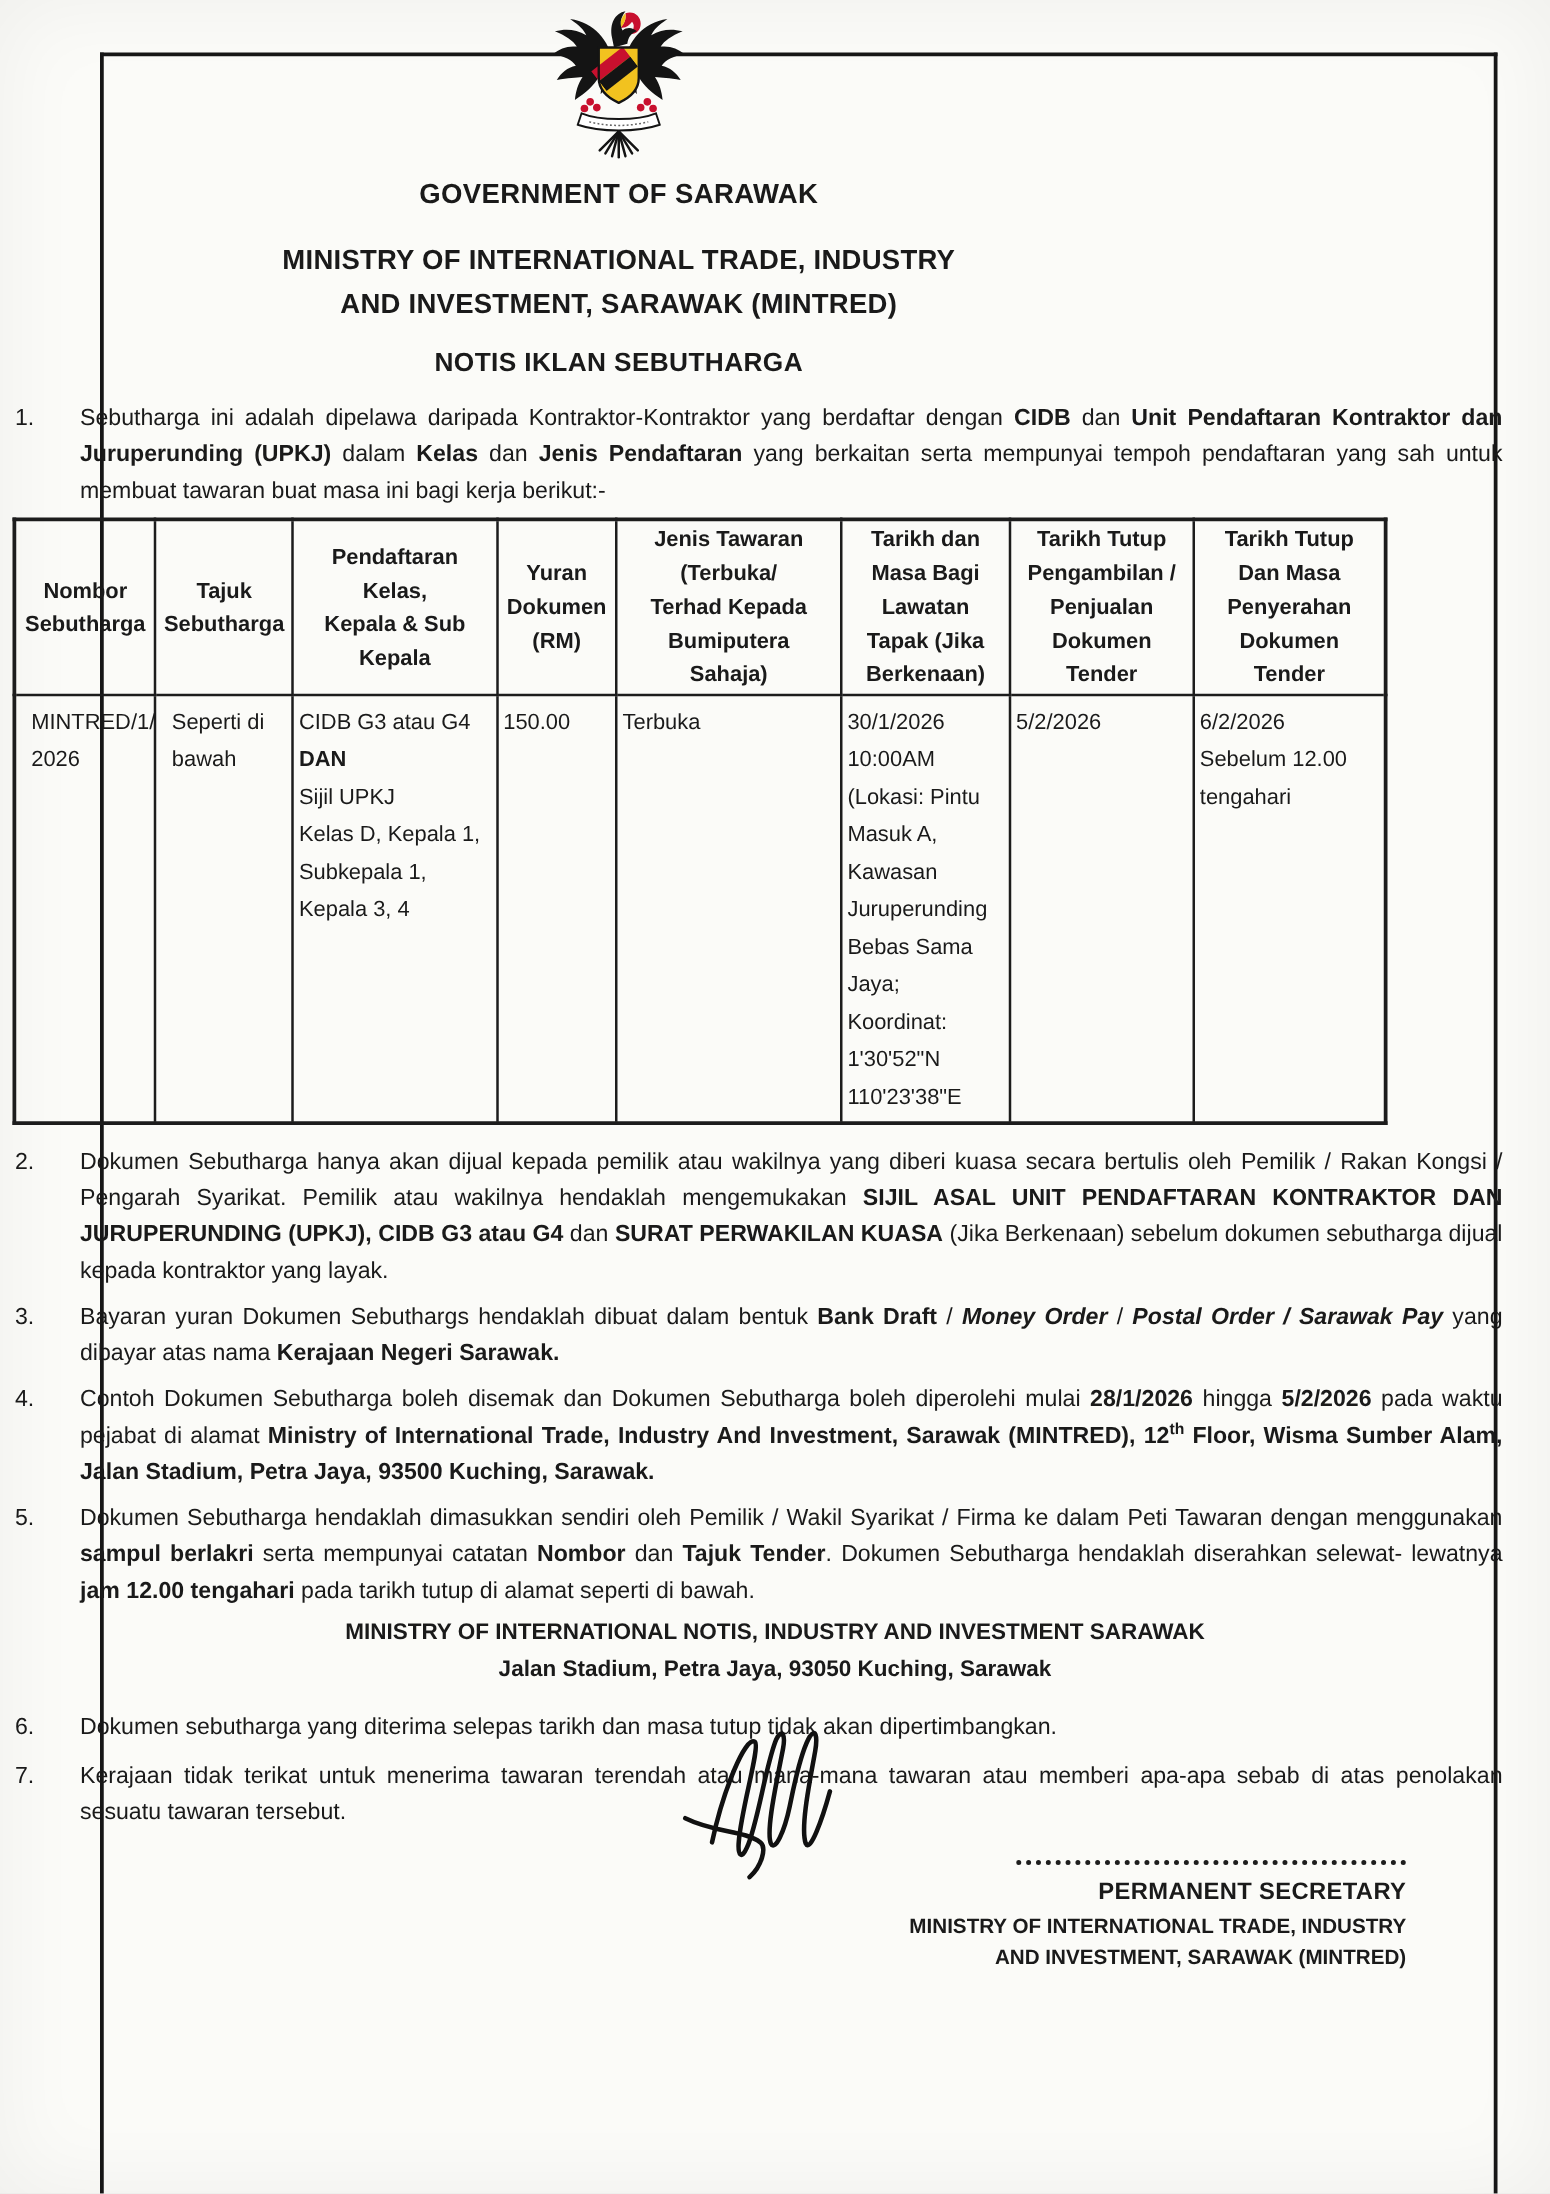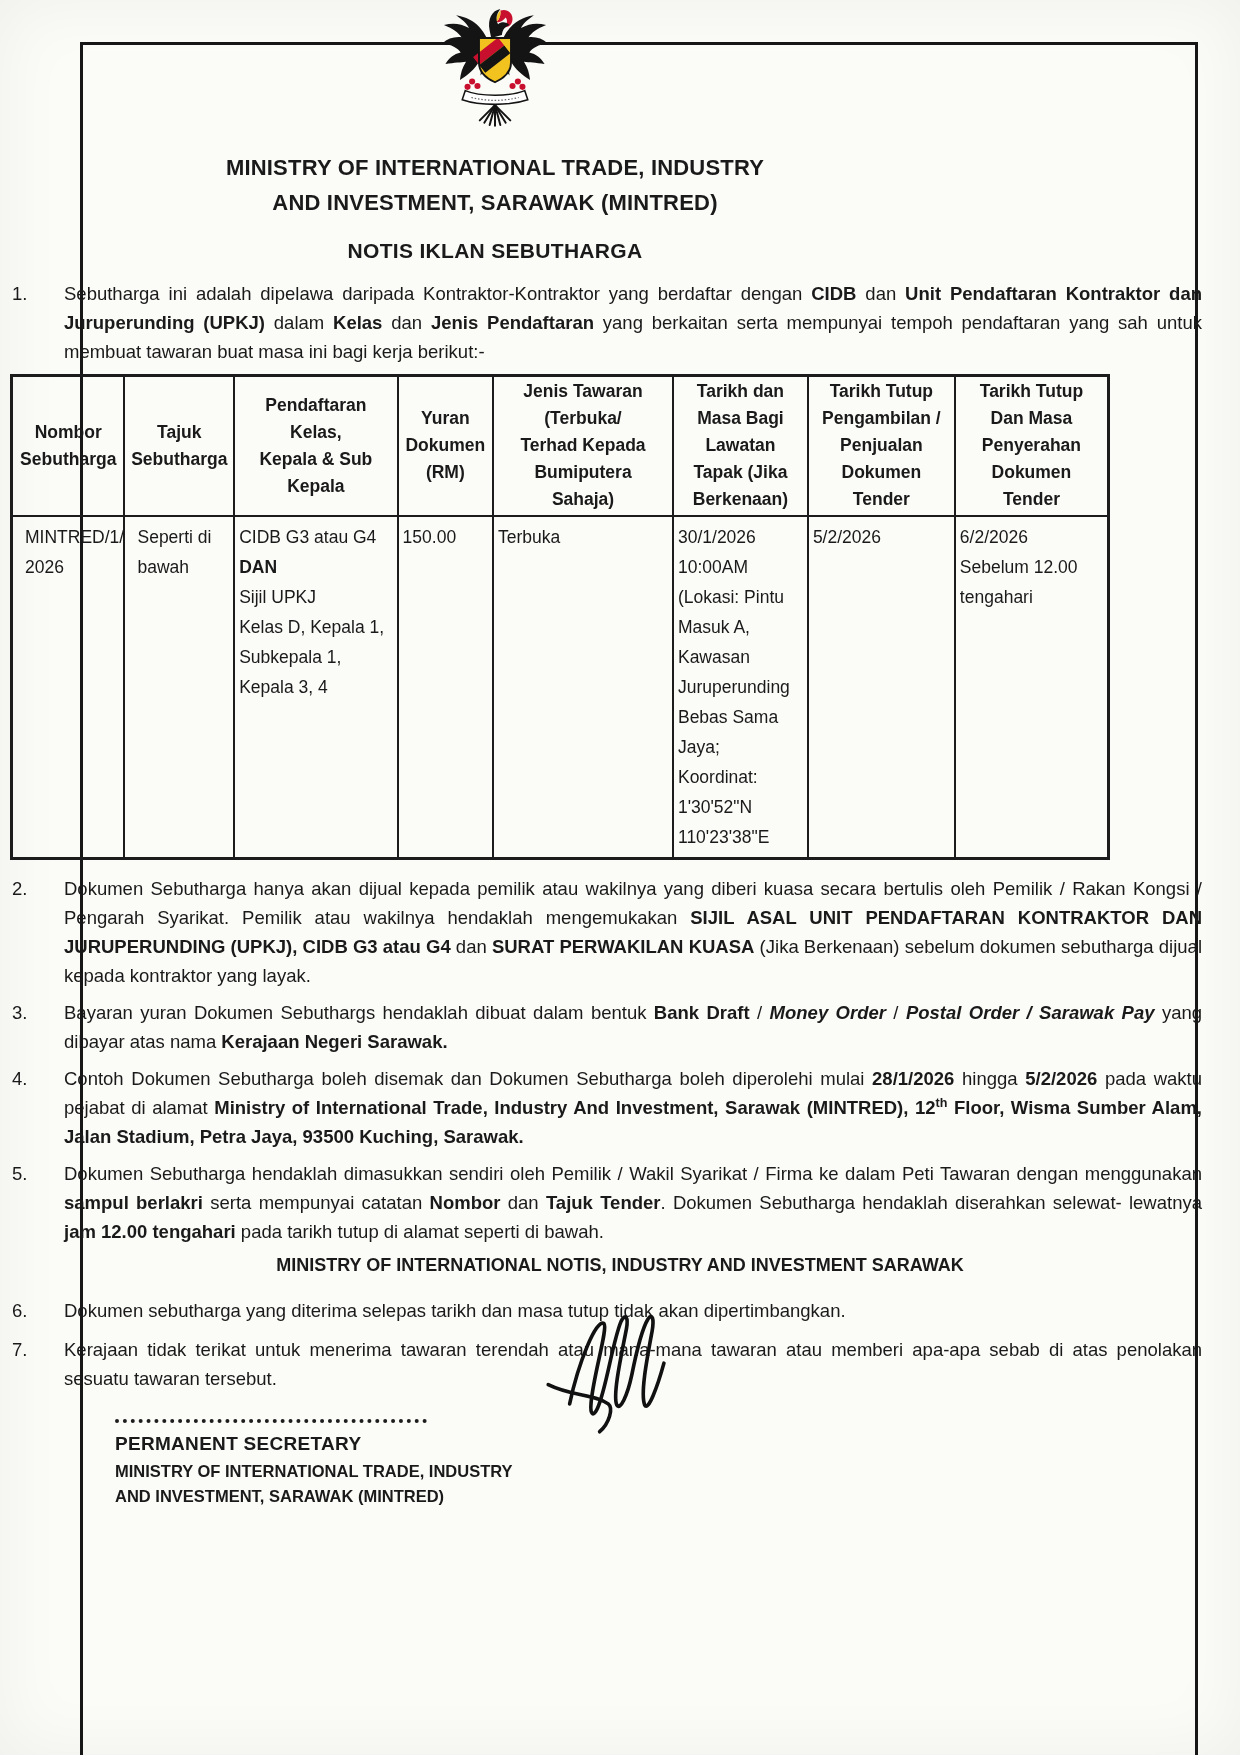--- a/index.html
+++ b/index.html
@@ -32,21 +32,21 @@
   }
   table.tender th,table.tender td{border:2px solid #1c1c1c;font-size:17.5px;box-sizing:border-box;}
   table.tender th{font-weight:700;height:140px;vertical-align:middle;line-height:27px;padding:0 2px;text-align:center;}
   td.cell{vertical-align:top;height:336px;padding:5px 4px;line-height:30px;text-align:left;}
   td.cell.left{text-align:left;padding-left:12px;}
   td.project{text-align:center;font-weight:700;font-size:17px;line-height:30px;padding:5px 6px;letter-spacing:-0.3px;}
   .mt-after-table{margin-top:14px;}
   .addr{margin:4px auto 0;width:990px;text-align:center;font-weight:700;font-size:18px;line-height:30px;}
   .it6{margin-top:16px;}
   .it7{margin-top:10px;}
-  .sig-wrap{position:relative;margin:16px auto 0;width:1010px;text-align:left;}
+  .sig-wrap{position:relative;margin:16px auto 0;width:1010px;text-align:right;}
   .dotline{display:inline-block;width:312px;border-bottom:4px dotted #1d1d1d;height:0;}
   .sig{position:absolute;left:50%;top:-108px;transform:translateX(-55%);width:150px;height:150px;pointer-events:none;}
   .sig-role{font-size:19px;font-weight:700;margin-top:6px;letter-spacing:.3px;}
   .sig-org{font-size:16.5px;font-weight:700;line-height:25px;}
   .sig-org.first{margin-top:4px;}
 </style>
 </head>
 <body>
 
 <div class="paper">
@@ -91,20 +91,21 @@
             <line x1="75" y1="130" x2="55" y2="150"></line>
             <line x1="75" y1="130" x2="61" y2="153"></line>
             <line x1="75" y1="130" x2="68" y2="156"></line>
             <line x1="75" y1="130" x2="75" y2="157"></line>
             <line x1="75" y1="130" x2="82" y2="156"></line>
             <line x1="75" y1="130" x2="89" y2="153"></line>
             <line x1="75" y1="130" x2="95" y2="150"></line>
           </g>
         </svg>
       </div>
+      <div class="h-gov">GOVERNMENT OF SARAWAK</div>
       <div class="h-min">
         <div>MINISTRY OF INTERNATIONAL TRADE, INDUSTRY</div>
         <div>AND INVESTMENT, SARAWAK (MINTRED)</div>
       </div>
       <div class="h-notis">NOTIS IKLAN SEBUTHARGA</div>
     </div>
 
     <div class="item" style="margin-top:16px;">
       <div class="n">1.</div>
       <div class="t"><span>Sebutharga ini adalah dipelawa daripada Kontraktor-Kontraktor yang berdaftar dengan </span><span class="b">CIDB</span><span> dan </span><span class="b">Unit Pendaftaran Kontraktor dan Juruperunding (UPKJ)</span><span> dalam </span><span class="b">Kelas</span><span> dan </span><span class="b">Jenis Pendaftaran</span><span> yang berkaitan serta mempunyai tempoh pendaftaran yang sah untuk membuat tawaran buat masa ini bagi kerja berikut:-</span></div>
@@ -232,20 +233,21 @@
       <div class="n">4.</div>
       <div class="t"><span>Contoh Dokumen Sebutharga boleh disemak dan Dokumen Sebutharga boleh diperolehi mulai </span><span class="b">28/1/2026</span><span> hingga </span><span class="b">5/2/2026</span><span> pada waktu pejabat di alamat </span><span class="b">Ministry of International Trade, Industry And Investment, Sarawak (MINTRED), 12</span><sup class="b">th</sup><span class="b"> Floor, Wisma Sumber Alam, Jalan Stadium, Petra Jaya, 93500 Kuching, Sarawak.</span></div>
     </div>
     <div class="item">
       <div class="n">5.</div>
       <div class="t"><span>Dokumen Sebutharga hendaklah dimasukkan sendiri oleh Pemilik / Wakil Syarikat / Firma ke dalam Peti Tawaran dengan menggunakan </span><span class="b">sampul berlakri</span><span> serta mempunyai catatan </span><span class="b">Nombor</span><span> dan </span><span class="b">Tajuk Tender</span><span>. Dokumen Sebutharga hendaklah diserahkan selewat- lewatnya </span><span class="b">jam 12.00 tengahari</span><span> pada tarikh tutup di alamat seperti di bawah.</span></div>
     </div>
 
     <div class="addr">
       <div>MINISTRY OF INTERNATIONAL NOTIS, INDUSTRY AND INVESTMENT  SARAWAK</div>
+      <div>Jalan Stadium, Petra Jaya, 93050 Kuching, Sarawak</div>
     </div>
 
     <div class="item it6">
       <div class="n">6.</div>
       <div class="t"><span>Dokumen sebutharga yang diterima selepas tarikh dan masa tutup tidak akan dipertimbangkan.</span></div>
     </div>
     <div class="item it7">
       <div class="n">7.</div>
       <div class="t"><span>Kerajaan tidak terikat untuk menerima tawaran terendah atau mana-mana tawaran atau memberi apa-apa sebab di atas penolakan sesuatu tawaran tersebut.</span></div>
     </div>

